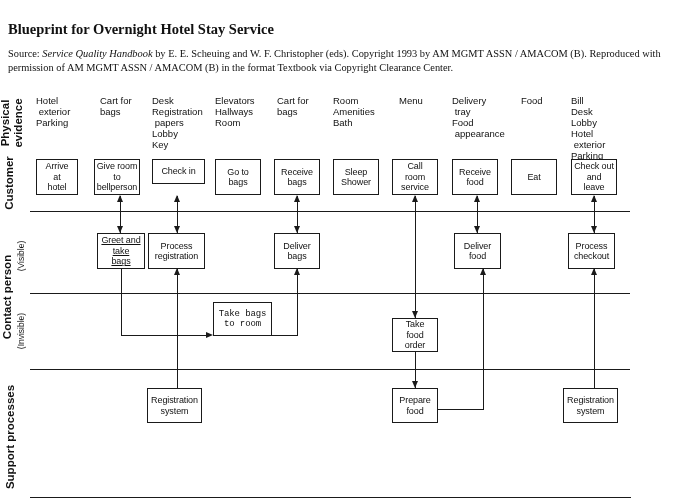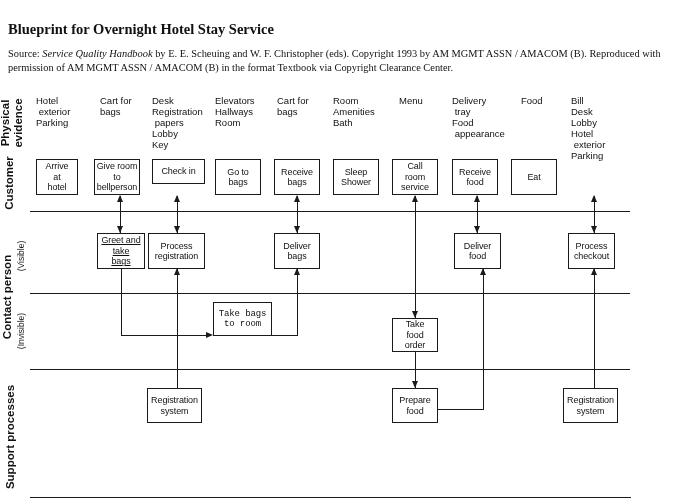--- a/index.html
+++ b/index.html
@@ -113,20 +113,25 @@
 room
 service</span>
     </div>
   <div class="box" style="left:452px;top:159px;width:46px;height:36px;">
       <span>Receive
 food</span>
     </div>
   <div class="box" style="left:511px;top:159px;width:46px;height:36px;">
       <span>Eat</span>
     </div>
+  <div class="box" style="left:571px;top:159px;width:46px;height:36px;">
+      <span>Check out
+and
+leave</span>
+    </div>
 
   <div class="box" style="left:97px;top:233px;width:48px;height:36px;text-decoration:underline;">
       <span>Greet and
 take
 bags</span>
     </div>
   <div class="box" style="left:148px;top:233px;width:57px;height:36px;">
       <span>Process
 registration</span>
     </div>

